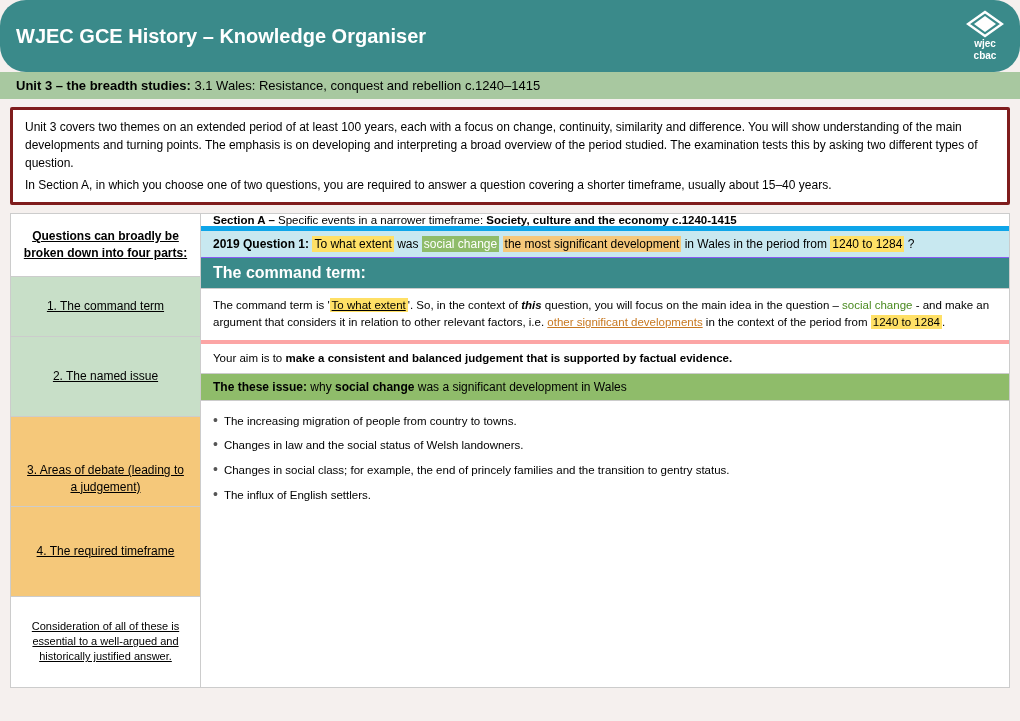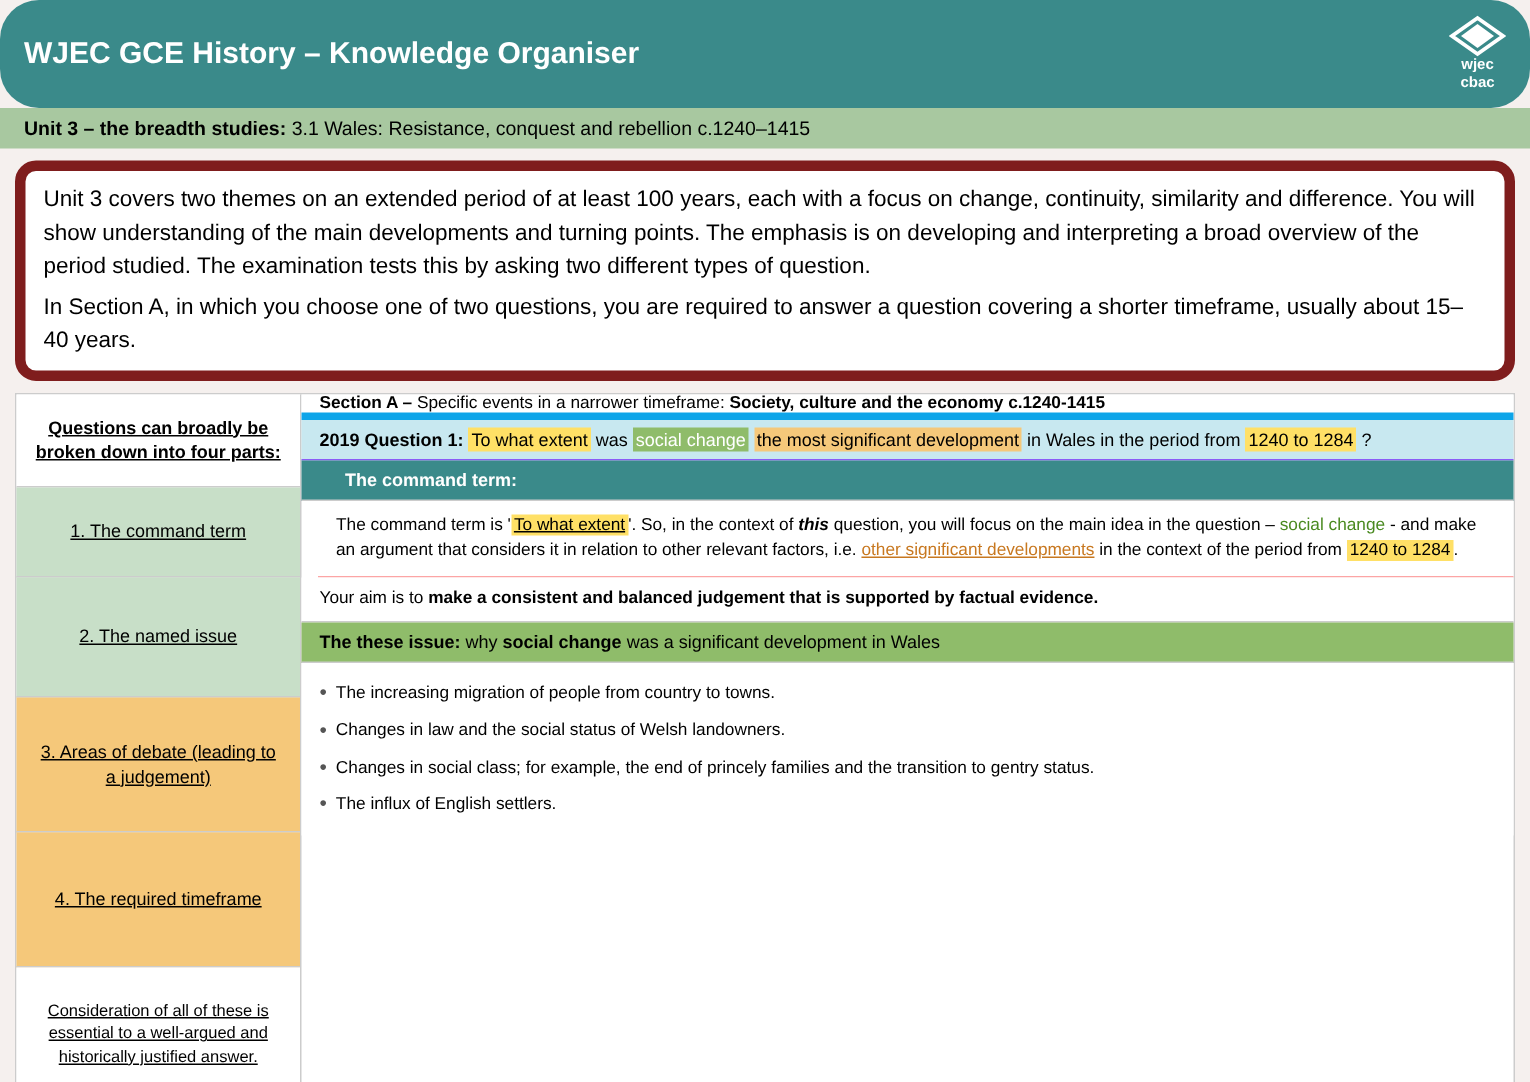--- a/index.html
+++ b/index.html
@@ -34,26 +34,26 @@
       font-size: 13px;
       font-weight: normal;
     }
     .subheader strong {
       font-weight: bold;
     }
 
     
     .intro-box {
       background: white;
-      border: 7px solid #7f1d1d;
+      border: 3px solid #7f1d1d;
       margin: 8px 10px;
       padding: 8px 12px;
-      font-size: 15px;
+      font-size: 12px;
       line-height: 1.5;
-      border-radius: 14px;
+      border-radius: 2px;
     }
 
     
     .main-content {
       display: flex;
       margin: 6px 10px;
       gap: 0;
       border: 1px solid #ccc;
       background: white;
     }
@@ -92,20 +92,21 @@
       background: #c8dfc8;
       min-height: 60px;
     }
     .sidebar-item.named-issue {
       background: #c8dfc8;
       min-height: 80px;
     }
     .sidebar-item.areas-debate {
       background: #f5c87a;
       min-height: 90px;
+      align-items: flex-end;
     }
     .sidebar-item.required-timeframe {
       background: #f5c87a;
       min-height: 90px;
     }
     .sidebar-item.consideration {
       background: white;
       min-height: 90px;
       font-size: 11px;
       border-bottom: none;
@@ -127,33 +128,32 @@
     .question-row {
       background: #c8e8f0;
       padding: 6px 12px;
       font-size: 12px;
       border-bottom: 1px solid #8b5cf6;
     }
 
     .command-term-header {
       background: #3a8a8a;
       color: white;
-      padding: 6px 29px;
-      font-size: 12px;
+      padding: 6px 12px;
+      font-size: 16px;
       font-weight: bold;
       border-bottom: 1px solid #ccc;
     }
 
     .command-term-body {
       background: white;
       padding: 8px 12px;
       font-size: 11.5px;
-      border-bottom: 1px solid #fca5a5;
+      border-bottom: 4px solid #fca5a5;
       line-height: 1.5;
-      margin-left: 11px;
     }
 
     .aim-row {
       background: white;
       padding: 6px 12px;
       font-size: 11.5px;
       border-bottom: 1px solid #ccc;
       line-height: 1.5;
     }
 

